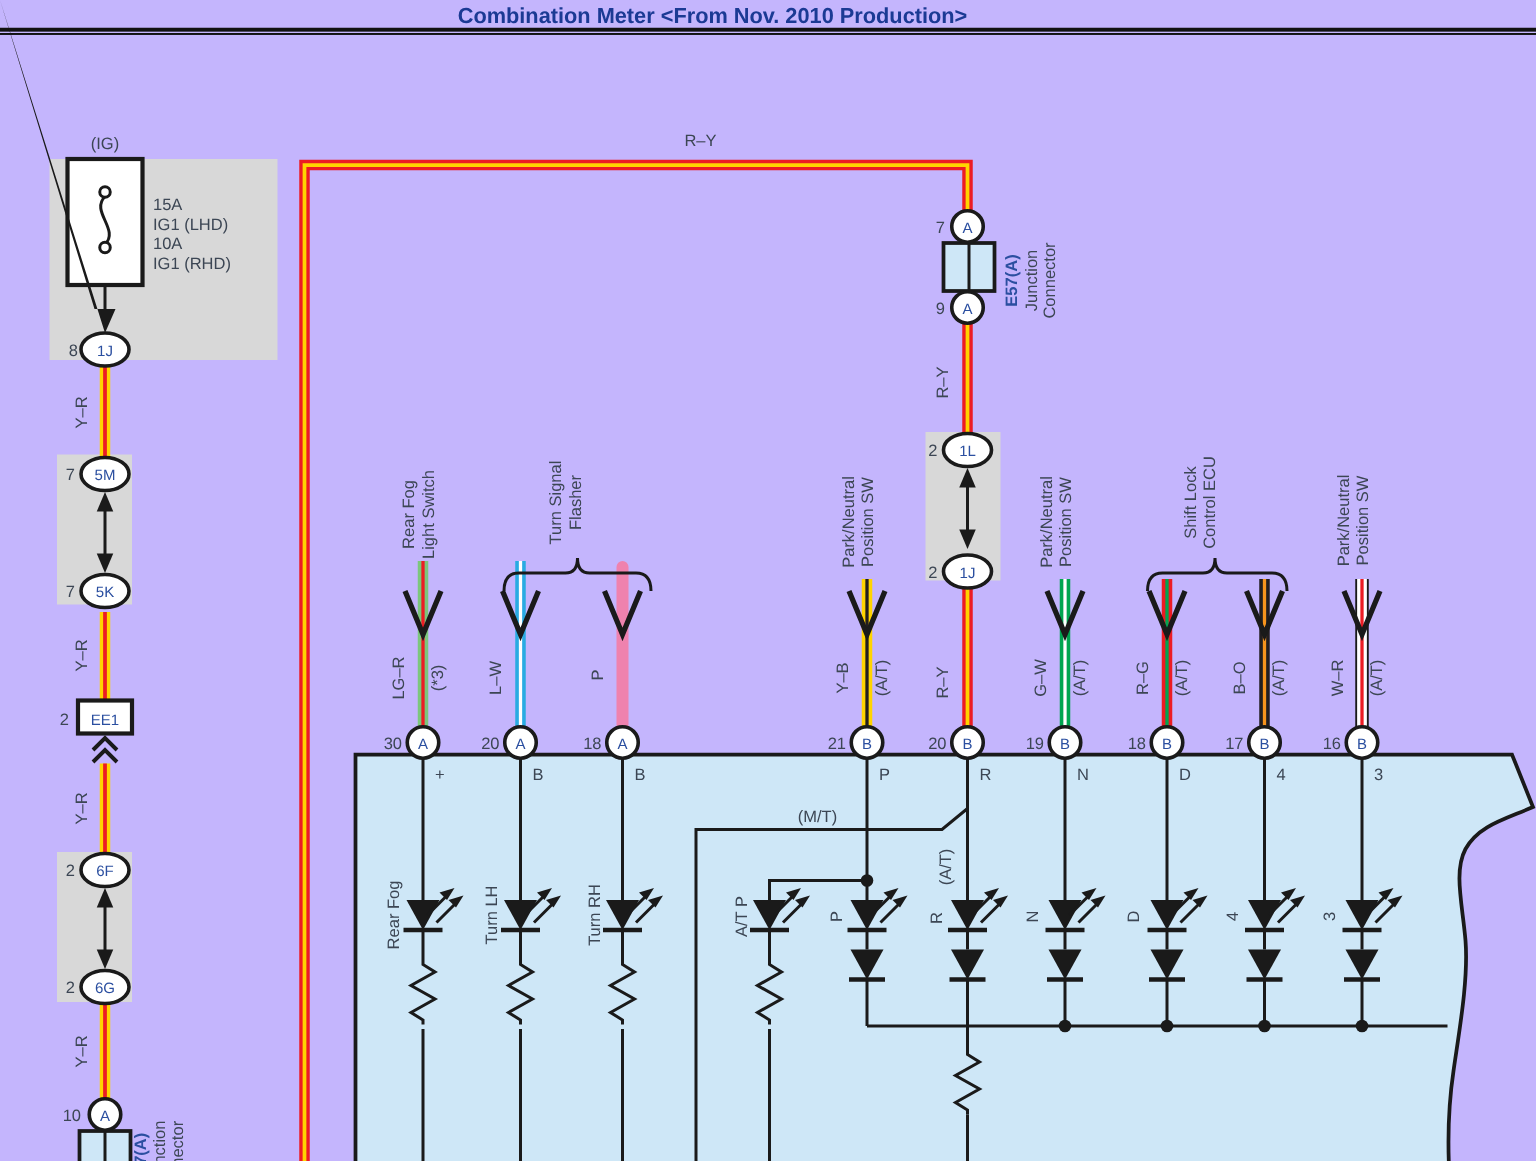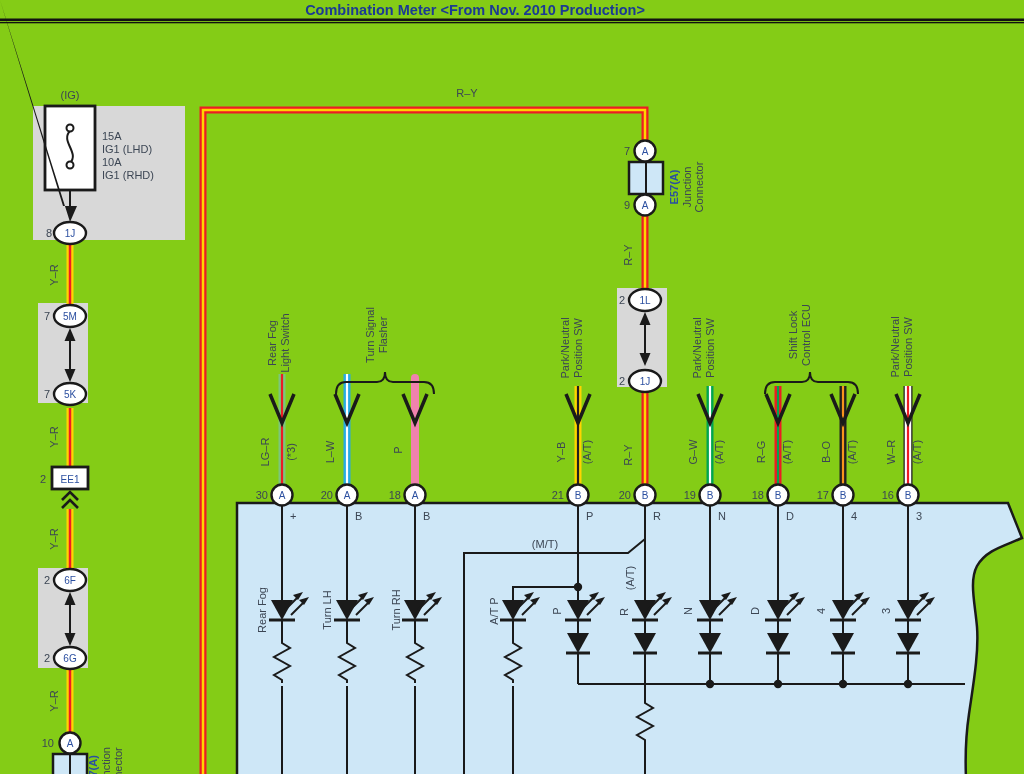--- a/index.html
+++ b/index.html
@@ -1,16 +1,16 @@
 <!DOCTYPE html>
 <html><head>
 <meta charset="utf-8">
 <style>
   html,body{margin:0;padding:0;background:#ffffff;}
-  .stage{position:relative;width:1024px;height:774px;background:#84cc16;overflow:hidden;}
+  .stage{position:relative;width:1024px;height:774px;background:#c4b5fd;overflow:hidden;}
   svg{display:block;}
   text{font-family:"Liberation Sans",sans-serif;}
   .t{font-size:11px;fill:#3C4654;}
   .s10{font-size:10px;}
   .bl{fill:#2B4FA0;}
   .bd{font-weight:bold;}
   .ttl{font-size:14.5px;font-weight:bold;fill:#1B3A94;}
   .w7{stroke-width:7;fill:none;}
   .w8{stroke-width:8;fill:none;}
   .w9{stroke-width:9;fill:none;}

